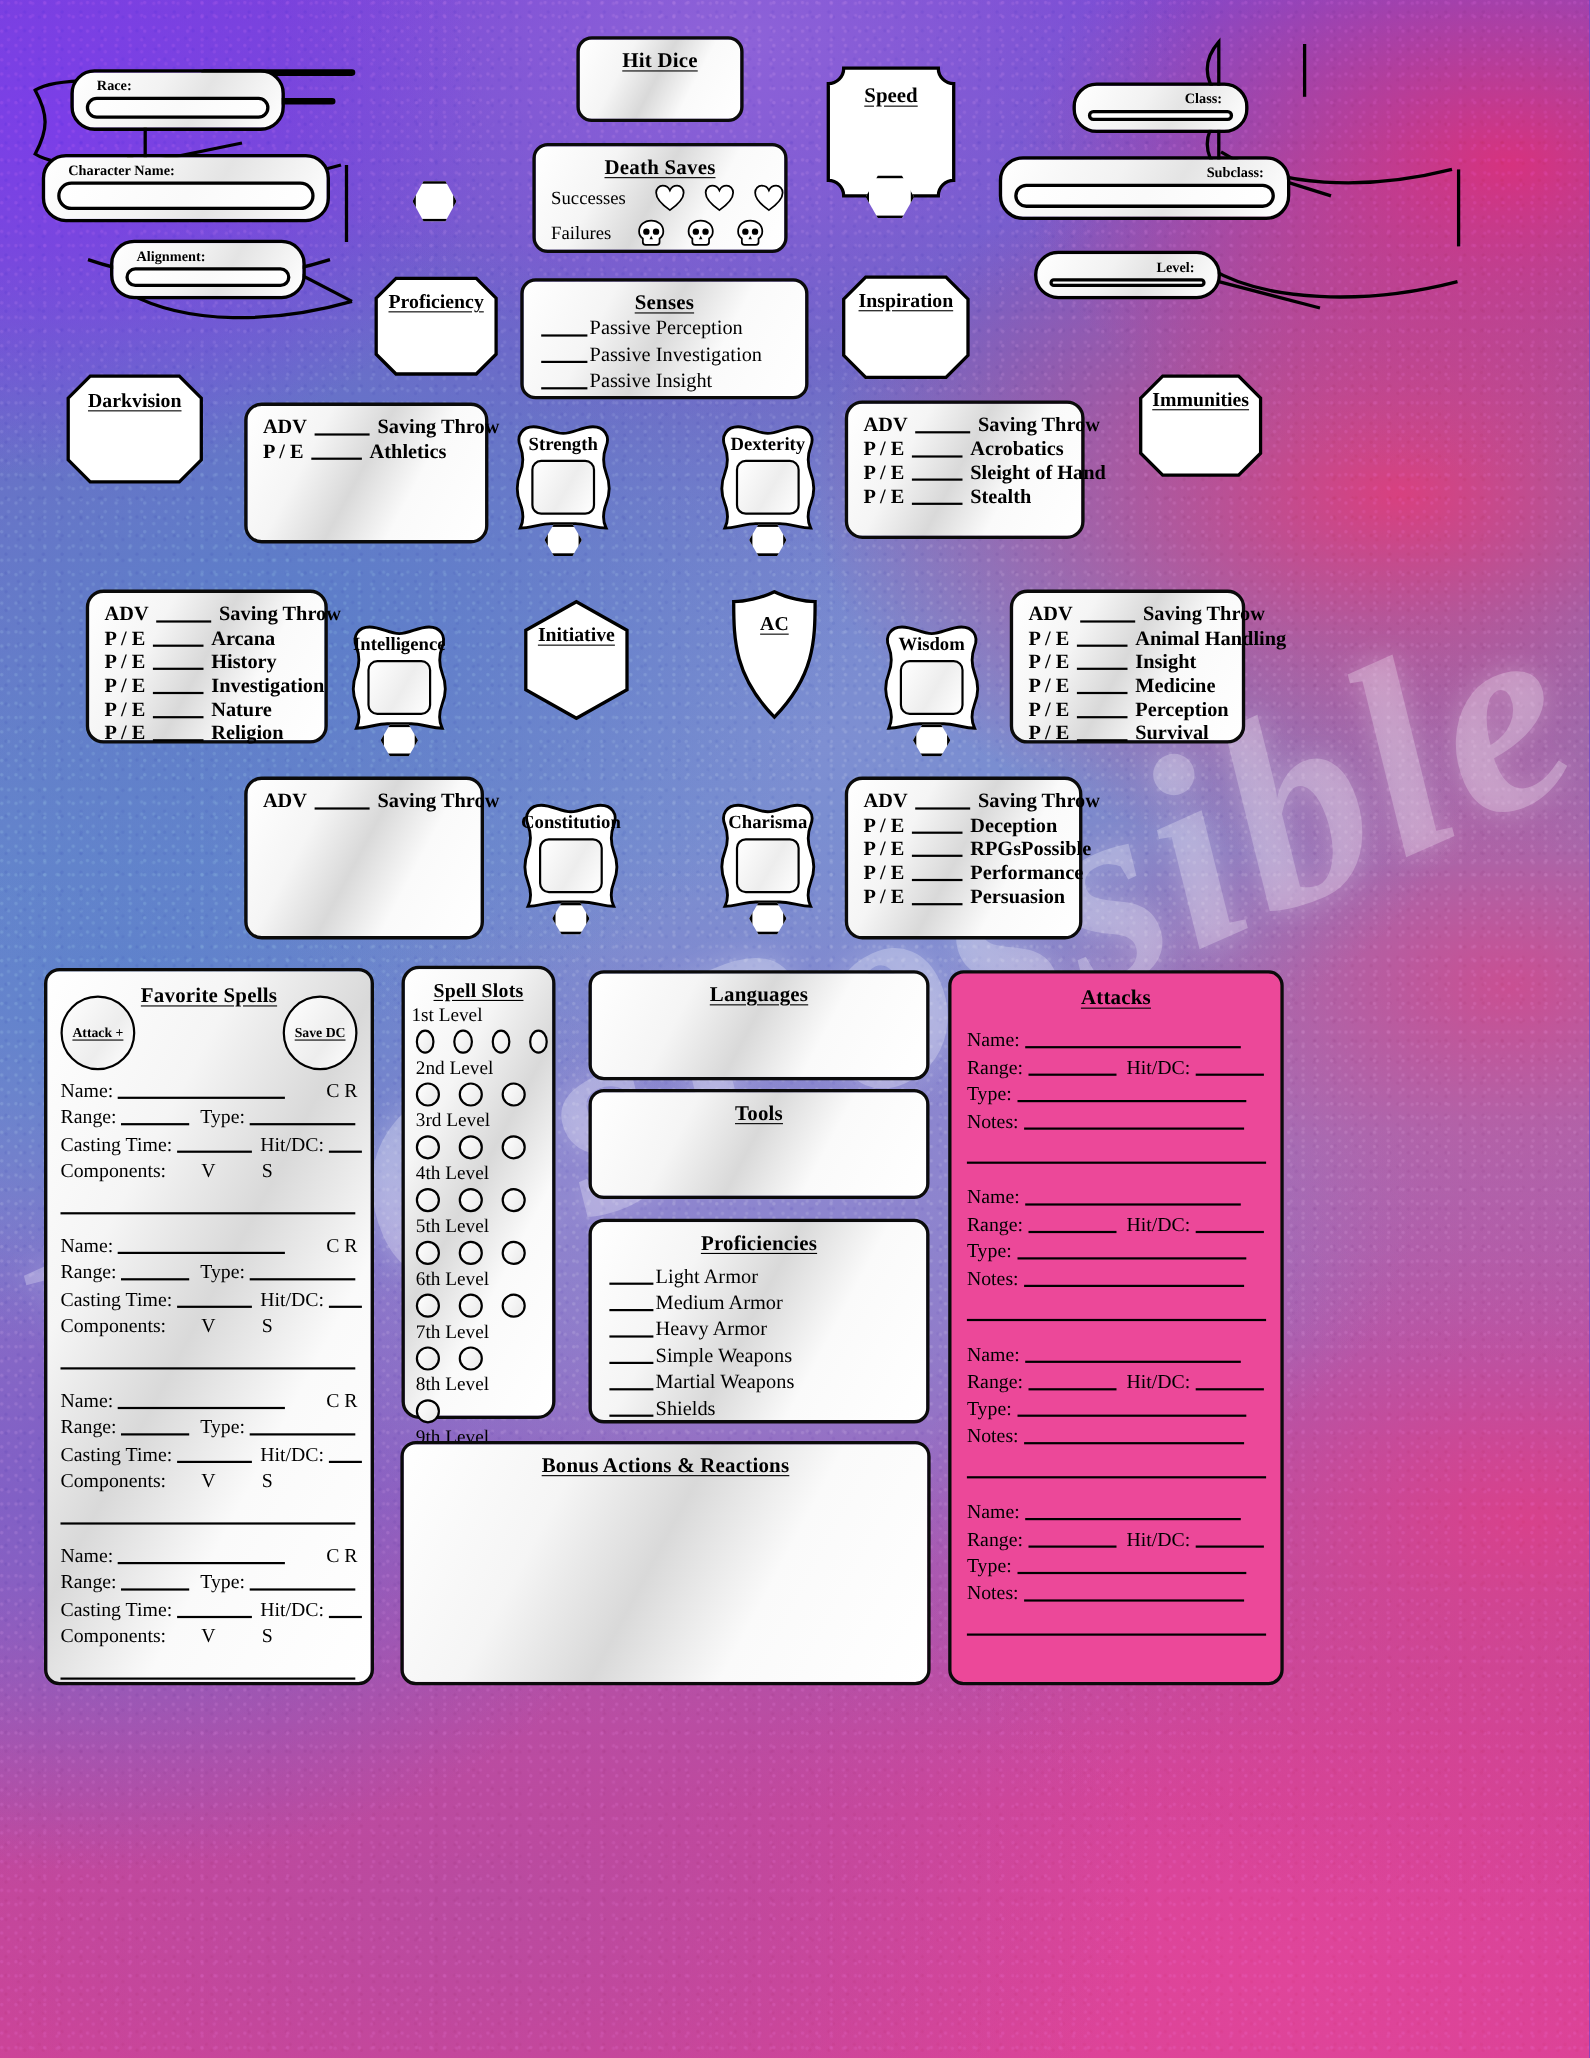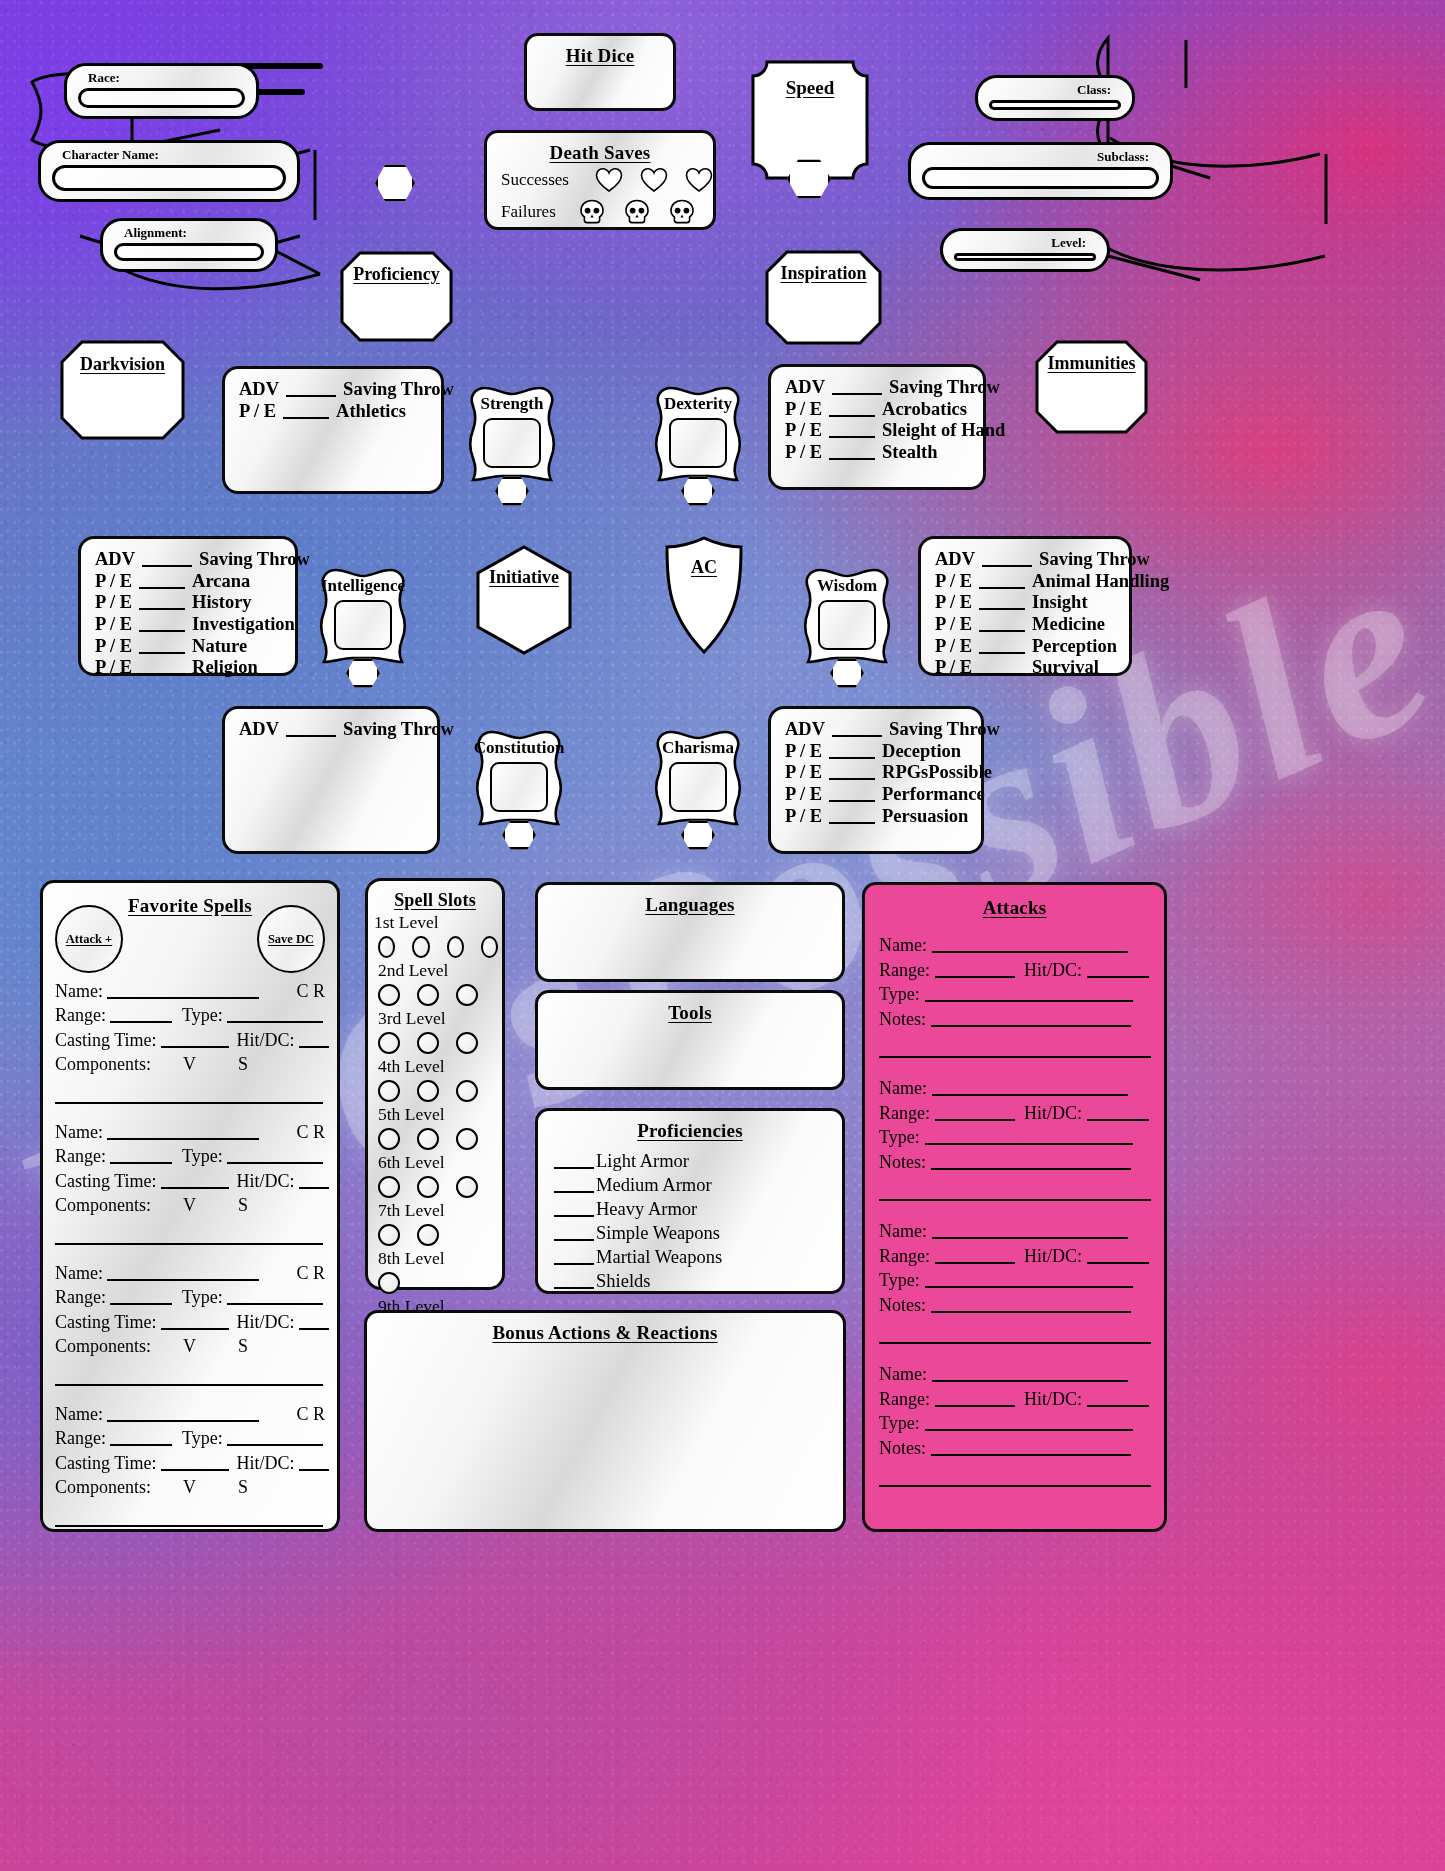--- a/index.html
+++ b/index.html
@@ -205,20 +205,28 @@
       </svg><div style="position: absolute; left: 0px; right: 0px; top: 13px; text-align: center; font-size: 18px; font-weight: 700; text-decoration: underline; text-underline-offset: 3px;">Proficiency</div></div>
     <div style="position: absolute; left: 765px; top: 250px; width: 117px; height: 95px;"><svg width="117" height="95">
         <polygon points="22,2 95,2 115,22 115,73 95,93 22,93 2,73 2,22" fill="#ffffff" stroke="#000" stroke-width="3"></polygon>
       </svg><div style="position: absolute; left: 0px; right: 0px; top: 13px; text-align: center; font-size: 18px; font-weight: 700; text-decoration: underline; text-underline-offset: 3px;">Inspiration</div></div>
     <div style="position: absolute; left: 60px; top: 340px; width: 125px; height: 100px;"><svg width="125" height="100">
         <polygon points="22,2 103,2 123,22 123,78 103,98 22,98 2,78 2,22" fill="#ffffff" stroke="#000" stroke-width="3"></polygon>
       </svg><div style="position: absolute; left: 0px; right: 0px; top: 14px; text-align: center; font-size: 18px; font-weight: 700; text-decoration: underline; text-underline-offset: 3px;">Darkvision</div></div>
     <div style="position: absolute; left: 1035px; top: 340px; width: 113px; height: 94px;"><svg width="113" height="94">
         <polygon points="22,2 91,2 111,22 111,72 91,92 22,92 2,72 2,22" fill="#ffffff" stroke="#000" stroke-width="3"></polygon>
       </svg><div style="position: absolute; left: 0px; right: 0px; top: 13px; text-align: center; font-size: 18px; font-weight: 700; text-decoration: underline; text-underline-offset: 3px;">Immunities</div></div>
+    <div class="pan" style="left: 473px; top: 253px; width: 262px; height: 110px; border-radius: 14px;">
+      <div class="ttl" style="margin-top: 9px;">Senses</div>
+      <div style="position: absolute; left: 16px; top: 32px;">
+        <div style="font-size: 18.5px; line-height: 1.29; white-space: nowrap;"><span class="blank" style="width: 42px; height: 0px;"></span><span style="margin-left: 2px;">Passive Perception</span></div>
+        <div style="font-size: 18.5px; line-height: 1.29; white-space: nowrap;"><span class="blank" style="width: 42px; height: 0px;"></span><span style="margin-left: 2px;">Passive Investigation</span></div>
+        <div style="font-size: 18.5px; line-height: 1.29; white-space: nowrap;"><span class="blank" style="width: 42px; height: 0px;"></span><span style="margin-left: 2px;">Passive Insight</span></div>
+      </div>
+    </div>
     <div class="pan" style="left: 222px; top: 366px; width: 222px; height: 128px;">
       <div class="skills">
         <div class="row"><span>ADV</span><span class="blank" style="width: 50px; margin: 0px 7px;"></span><span>Saving Throw</span></div>
         <div class="row"><span>P / E</span><span class="blank" style="width: 46px; margin: 0px 7px;"></span><span>Athletics</span></div>
       </div>
     </div>
     <div class="pan" style="left: 768px; top: 364px; width: 218px; height: 126px;">
       <div class="skills">
         <div class="row"><span>ADV</span><span class="blank" style="width: 50px; margin: 0px 7px;"></span><span>Saving Throw</span></div>
         <div class="row"><span>P / E</span><span class="blank" style="width: 46px; margin: 0px 7px;"></span><span>Acrobatics</span></div>

